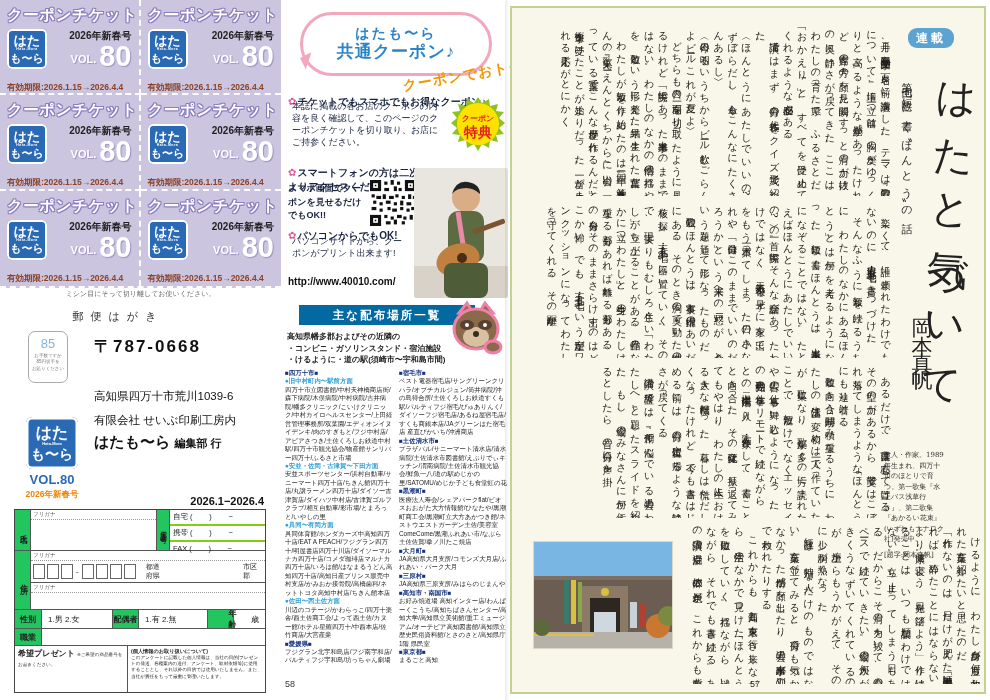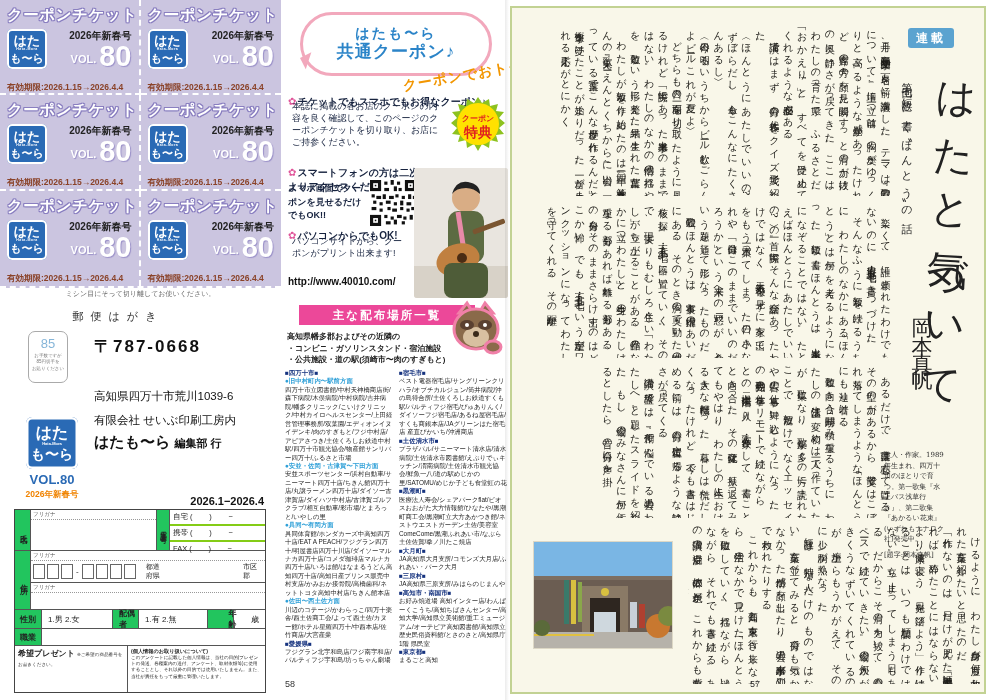--- a/index.html
+++ b/index.html
@@ -97,37 +97,37 @@
   .zb{width:10px;height:13px;border:1px solid #666;}
   .zipboxes .dash{margin:0 1px;}
   .prefcity{display:flex;justify-content:space-between;flex:1;padding:0 8px;
             align-items:center;font-size:7px;line-height:1.2;}
   .opt{display:flex;align-items:center;padding:0 6px;font-size:8px;}
   .privacy{font-size:4.6px;line-height:1.35;color:#222;padding:2px 3px;}
   .privacy .t{font-weight:bold;font-size:5.2px;}
   .present-note{font-size:4.6px;font-weight:normal;color:#333;margin-left:2px;}
   
   .dist{position:absolute;left:283px;top:303px;width:224px;height:382px;}
-  .dist-title{position:absolute;left:16px;top:2px;width:176px;height:20px;background:#ec4899;
+  .dist-title{position:absolute;left:16px;top:2px;width:176px;height:20px;background:#0369a1;
       color:#fff;font-weight:bold;font-size:11.5px;display:flex;align-items:center;
       justify-content:center;letter-spacing:2px;}
   .tanuki{position:absolute;right:0;top:-4px;width:62px;height:60px;}
   .dist-intro{position:absolute;left:4px;top:28px;font-size:8px;color:#222;line-height:1.45;
               font-weight:bold;}
   .dist-cols{position:absolute;left:2px;top:66px;width:222px;display:flex;gap:6px;}
   .dcol{width:108px;font-size:6.4px;line-height:1.32;color:#222;}
   .dcol .area{color:#16337f;font-weight:bold;}
   .dcol .route{color:#2fa0d8;font-weight:bold;}
   .pagenum{position:absolute;font-size:9px;color:#333;}
   
   .right-page{position:absolute;left:510px;top:6px;width:476px;height:688px;
       background:#f9f7e9;border:2px solid #c2d293;box-sizing:border-box;
       font-family:"DejaVu Serif","Liberation Serif",serif;color:#1d1c18;}
   .series-badge{position:absolute;left:396px;top:20px;width:46px;height:20px;background:#5ba3d0;
-      border-radius:3px;color:#fff;font-size:12px;font-weight:bold;display:flex;
+      border-radius:9px;color:#fff;font-size:12px;font-weight:bold;display:flex;
       align-items:center;justify-content:center;letter-spacing:3px;
       font-family:"Liberation Sans",sans-serif;}
   .essay-title{position:absolute;left:420px;top:46px;height:440px;writing-mode:vertical-rl;
       font-size:40px;letter-spacing:10px;transform:rotate(3deg);transform-origin:top center;
       color:#222;}
   .essay-sub{position:absolute;left:386px;top:66px;height:230px;writing-mode:vertical-rl;
       font-size:11px;letter-spacing:3px;color:#222;}
   .essay-author{position:absolute;left:396px;top:294px;height:170px;writing-mode:vertical-rl;
       font-size:21px;letter-spacing:17px;color:#222;}
   .profile{position:absolute;left:372px;top:442px;width:62px;font-size:7px;line-height:1.5;
@@ -429,21 +429,21 @@
 郡</span>
               </div>
             </div>
             <div class="furi">フリガナ</div>
             <div style="flex:1;"></div>
           </div>
         </div>
         <div class="fr" style="height:18px;">
           <div class="lab" style="width:26px;">性別</div>
           <div class="opt bl" style="width:58px;">1.男  2.女</div>
-          <div class="lab bl" style="width:26px;padding-left:6px;">配偶者</div>
+          <div class="lab bl" style="width:26px;">配偶者</div>
           <div class="opt bl" style="width:56px;">1.有  2.無</div>
           <div class="lab bl" style="width:26px;padding-left:24px;">年齢</div>
           <div class="opt bl" style="flex:1;justify-content:flex-end;">歳</div>
         </div>
         <div class="fr" style="height:16px;">
           <div class="lab" style="width:26px;">職業</div>
           <div class="cell bl" style="flex:1;"></div>
         </div>
         <div class="fr" style="height:46px;">
           <div class="cell" style="width:112px;padding:2px 3px;box-sizing:border-box;">
@@ -471,21 +471,21 @@
           <ellipse cx="40" cy="26" rx="7" ry="5" fill="#5a4030"></ellipse>
           <circle cx="22" cy="26" r="2" fill="#fff"></circle>
             <circle cx="40" cy="26" r="2" fill="#fff"></circle>
           <circle cx="31" cy="35" r="3" fill="#3a2a1a"></circle>
           <ellipse cx="48" cy="48" rx="8" ry="6" fill="#8a6a4a" stroke="#f080a8" stroke-width="3"></ellipse>
         </svg>
       </div>
       <div class="dist-intro">
         <div>高知県幡多郡およびその近隣の</div>
         <div>・コンビニ・ガソリンスタンド・宿泊施設</div>
-        <div>・公共施設・道の駅(須崎市〜肉のすぎもと)</div>
+        <div>・けるように・道の駅(須崎市〜宇和島市間)</div>
       </div>
       <div class="dist-cols">
         <div class="dcol">
             <div class="area">■四万十市■</div>
             <div class="route">●旧中村町内〜駅前方面</div>
             <div class="places">四万十市立図書館/中村天神橋商店街/森下病院/木俣病院/中村病院/吉井病院/幡多クリニック/こいけクリニック/中村カイロヘルスセンター/上田経営管理事務所/双葉園/エディオンイヌイデンキ/肉のすぎもと/フジ中村店/アピアさつき/土佐くろしお鉄道中村駅/四万十市観光協会/物産館サンリバー四万十/ふるさと市場</div>
             <div class="route">●安並・佐岡・古津賀〜下田方面</div>
             <div class="places">安並スポーツセンター/浜村自動車/サニーマート四万十店/ちきん館四万十店/丸譲ラーメン四万十店/ダイソー古津賀店/ダイハツ中村店/古津賀ゴルフクラブ/相互自動車/彩市場/とまろっと/いやしの里</div>
             <div class="route">●具同〜有岡方面</div>
             <div class="places">具同体育館/ホンダカーズ中高知四万十店/EAT A PEACH/フジグラン四万十/明屋書店四万十川店/ダイソーマルナカ四万十店/コメダ珈琲店マルナカ四万十店/いろは館/はなまるうどん高知四万十店/高知日産プリンス販売中村支店/かみおか接骨院/高橋歯科/ネットトヨタ高知中村店/ちきん館本店</div>

